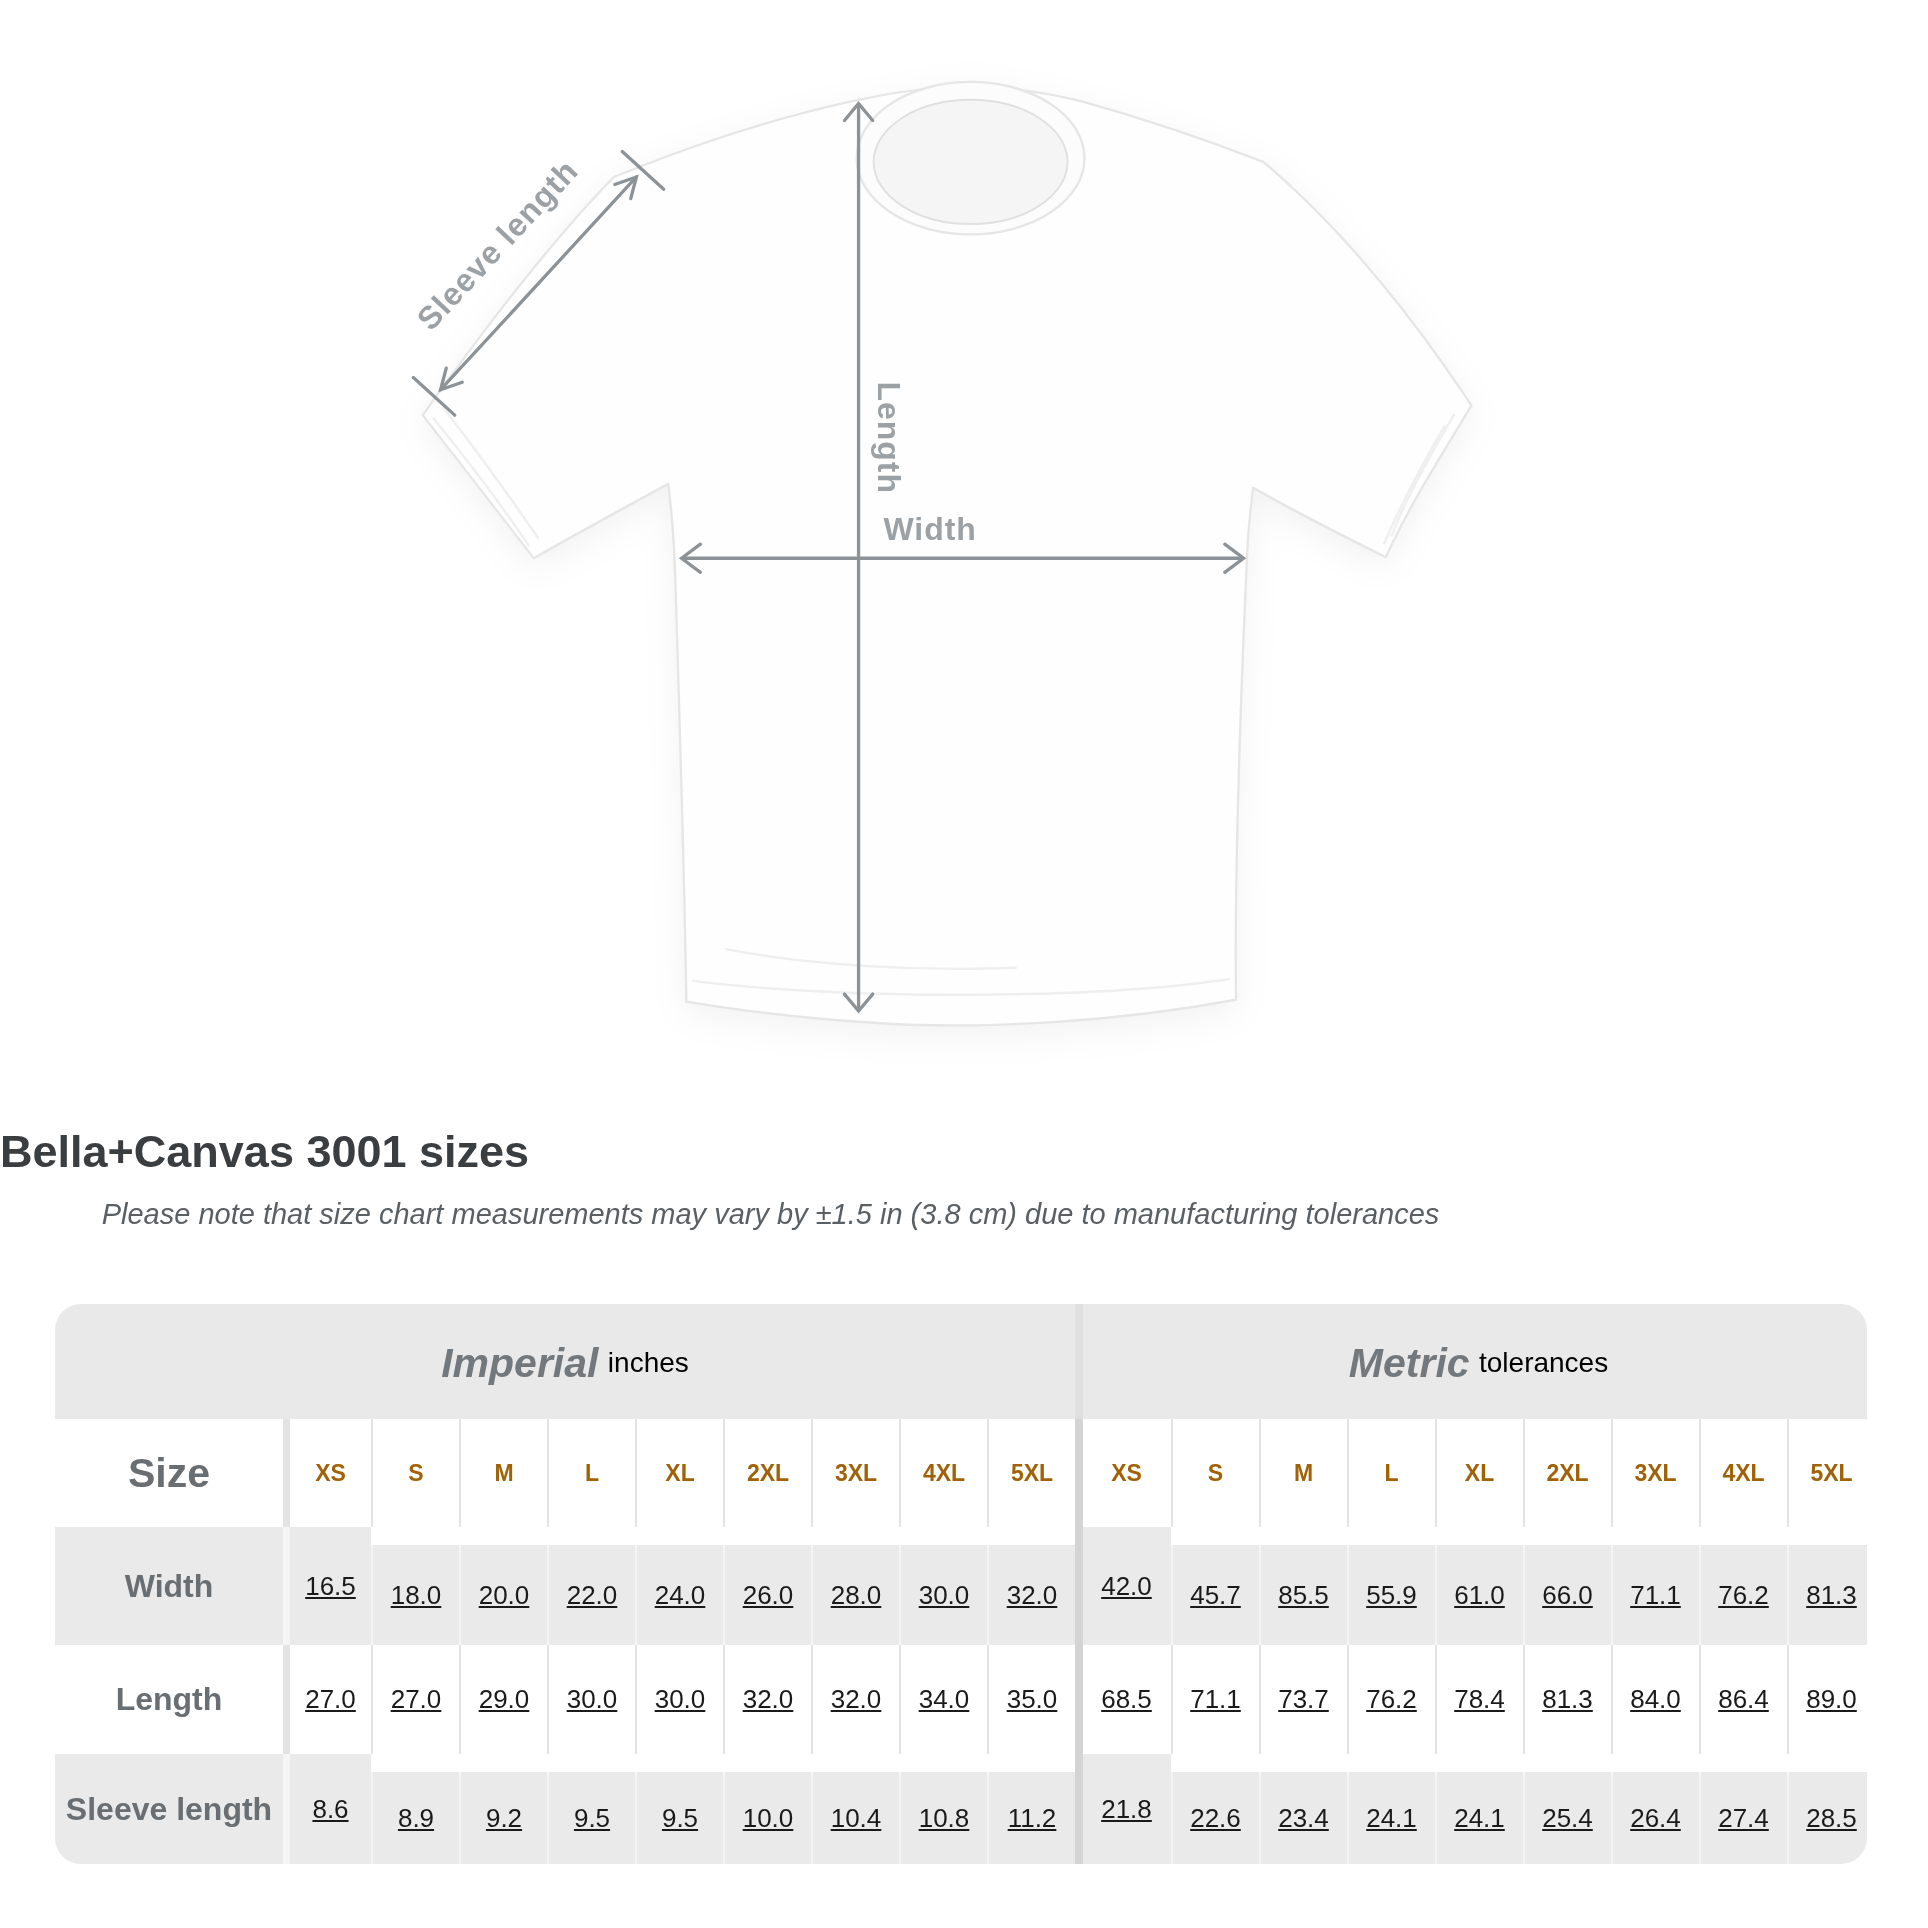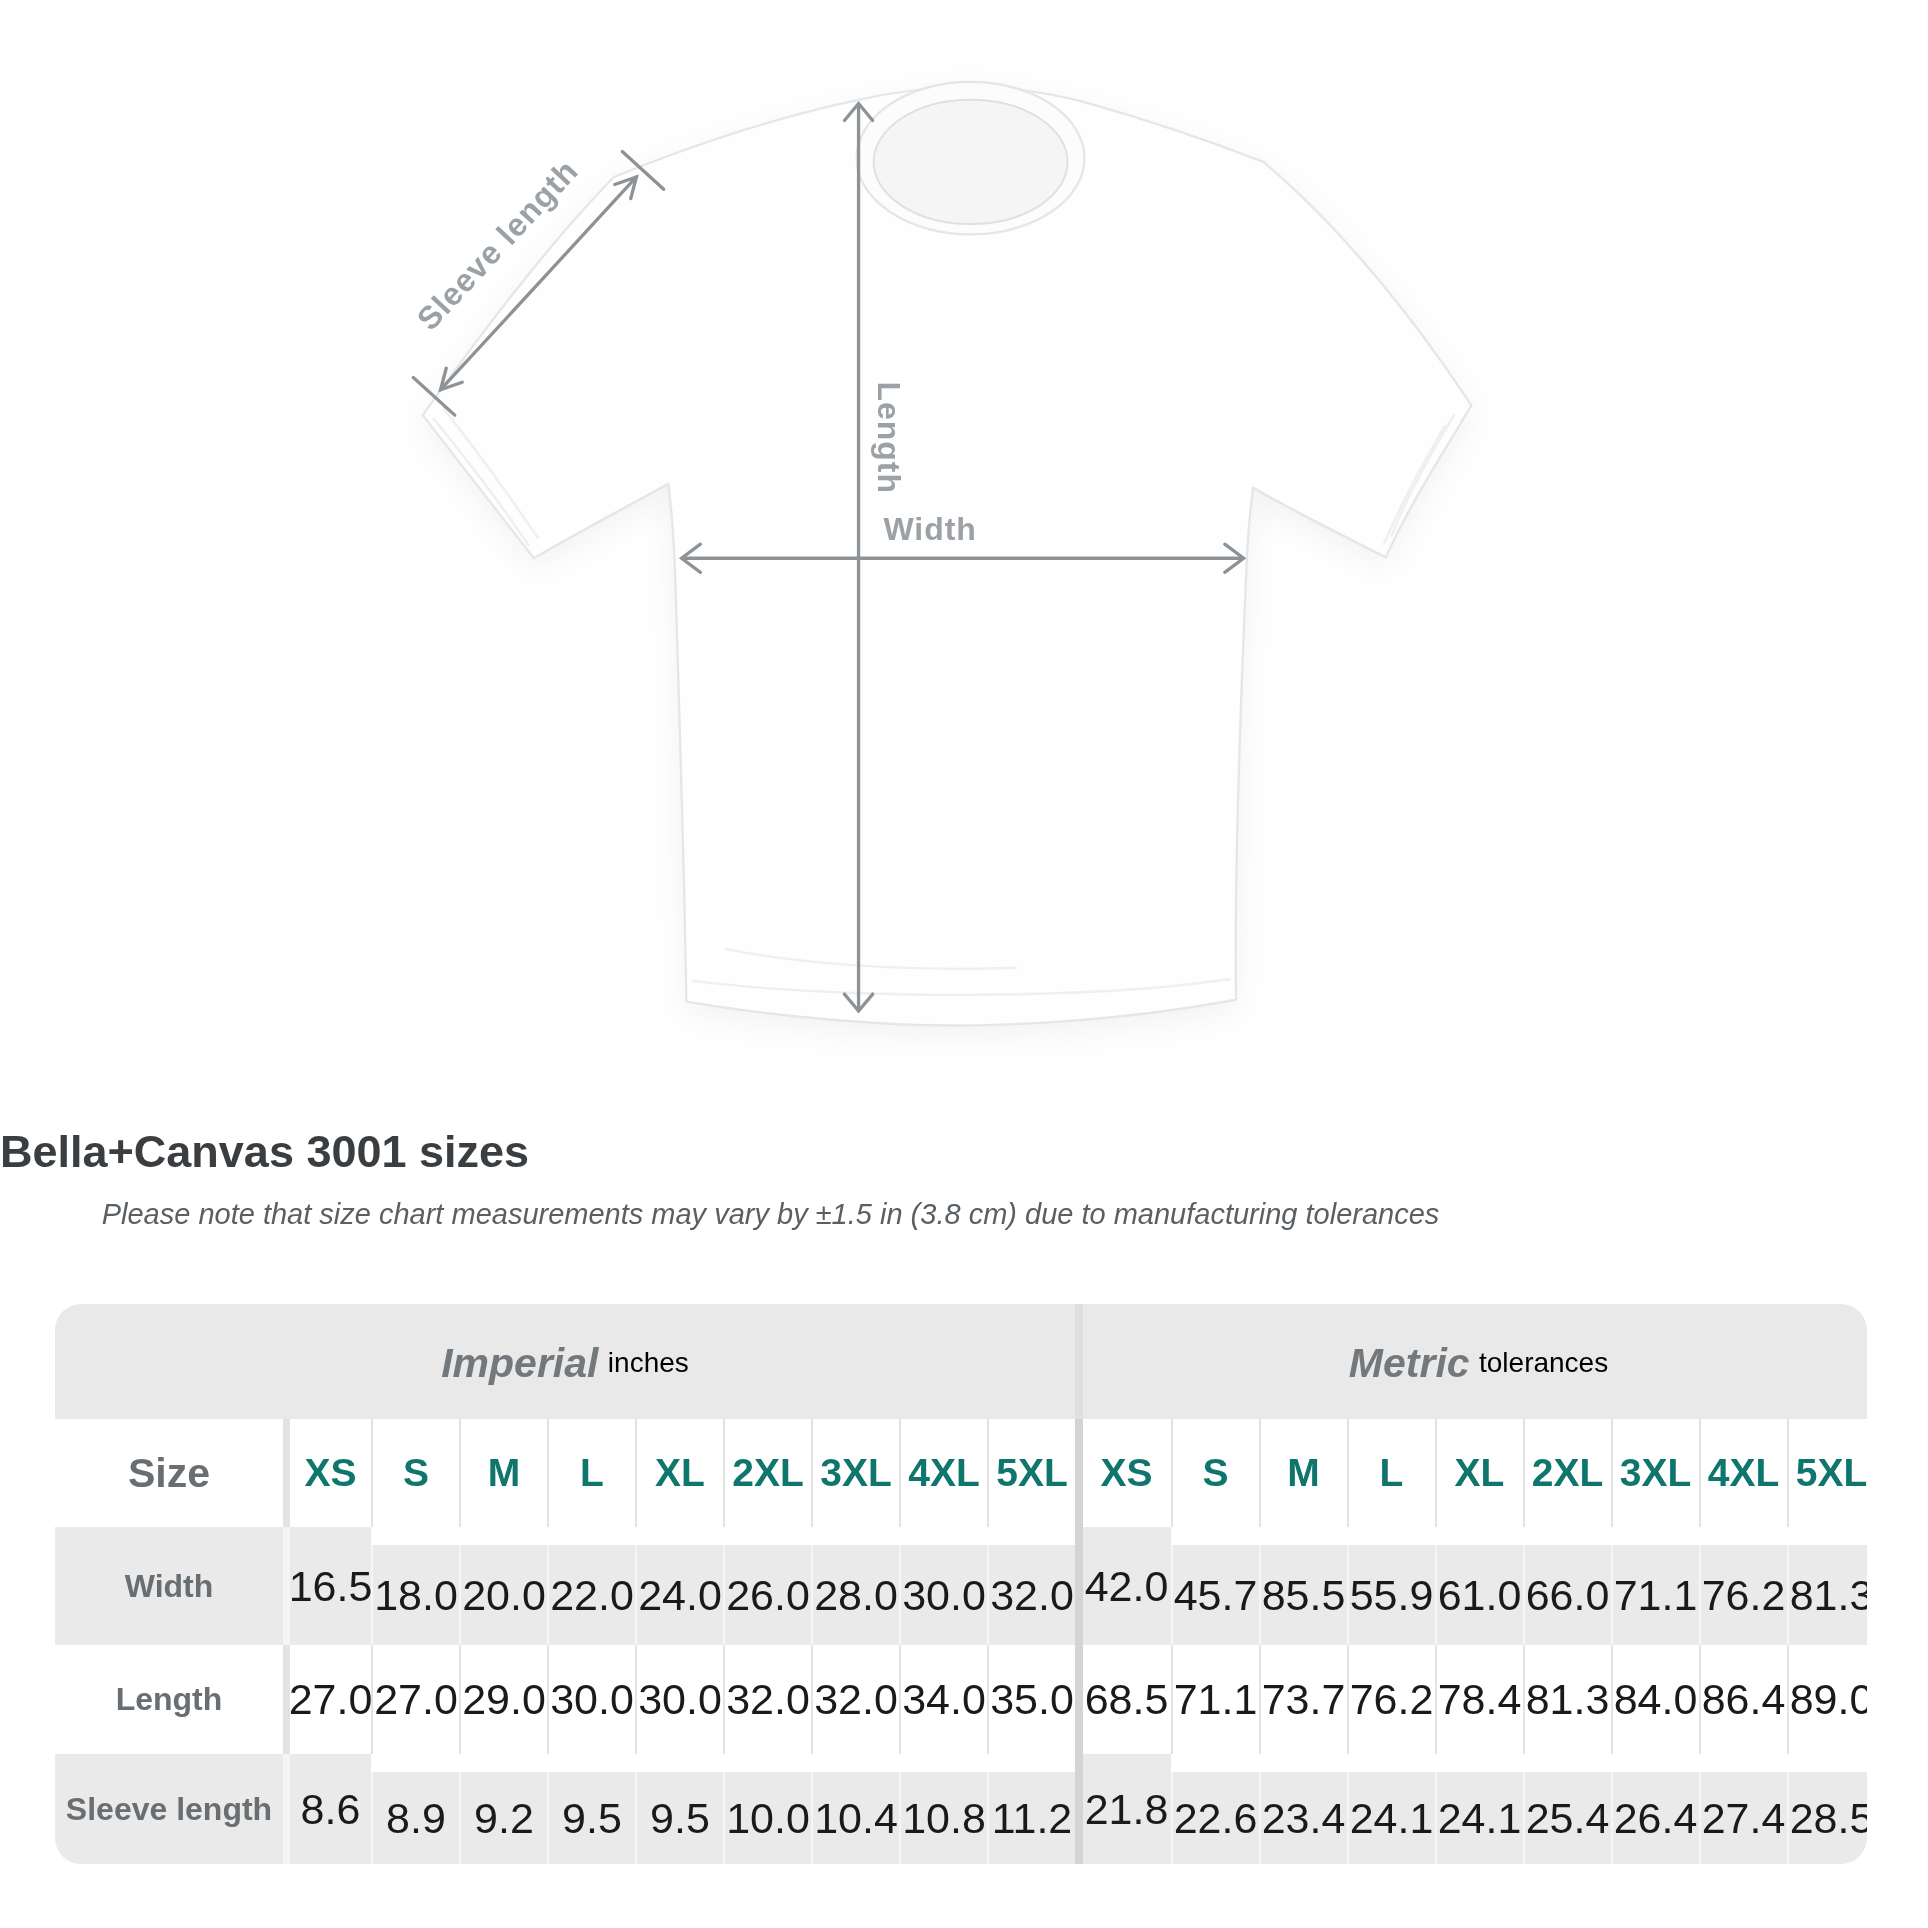--- a/index.html
+++ b/index.html
@@ -30,23 +30,23 @@
   .hd-name{font-size:41px;font-weight:bold;font-style:italic;color:#73787c;}
   .hd-unit{font-size:28px;color:#000000;}
   .bg-w{background:#ffffff;}
   .bg-g{background:#eaeaea;}
   .divcell{background:#d4d4d4;}
   .sep-w{border-left:2.8px solid #e3e3e3;}
   .sepwide-w{border-left:7.5px solid #e3e3e3;}
   .sep-g{border-left:2.8px solid #f5f5f5;margin-top:18px;}
   .sepwide-g{border-left:7.5px solid #f5f5f5;}
   .lbl-corner{font-size:41px;font-weight:bold;color:#696e72;}
-  .szhdr{font-size:39px;font-weight:bold;color:#0f766e;text-align:right;}
+  .szhdr{font-size:23px;font-weight:bold;color:#a16207;text-align:right;}
   .rowlbl{font-size:32px;font-weight:bold;color:#696e72;}
-  .val{font-size:43px;color:#1a1a1a;}
+  .val{font-size:26px;color:#1a1a1a;text-decoration:underline;}
 </style>
 </head>
 <body>
 
 <div id="page">
 
   <svg id="diagram" viewBox="0 0 2048 1160" xmlns="http://www.w3.org/2000/svg">
 
     <g style="filter:drop-shadow(0 10px 18px rgba(0,0,0,0.05));">
       <path fill="#fefefe" stroke="#e6e6e6" stroke-width="2.5" stroke-linejoin="round" d="M 912 106

